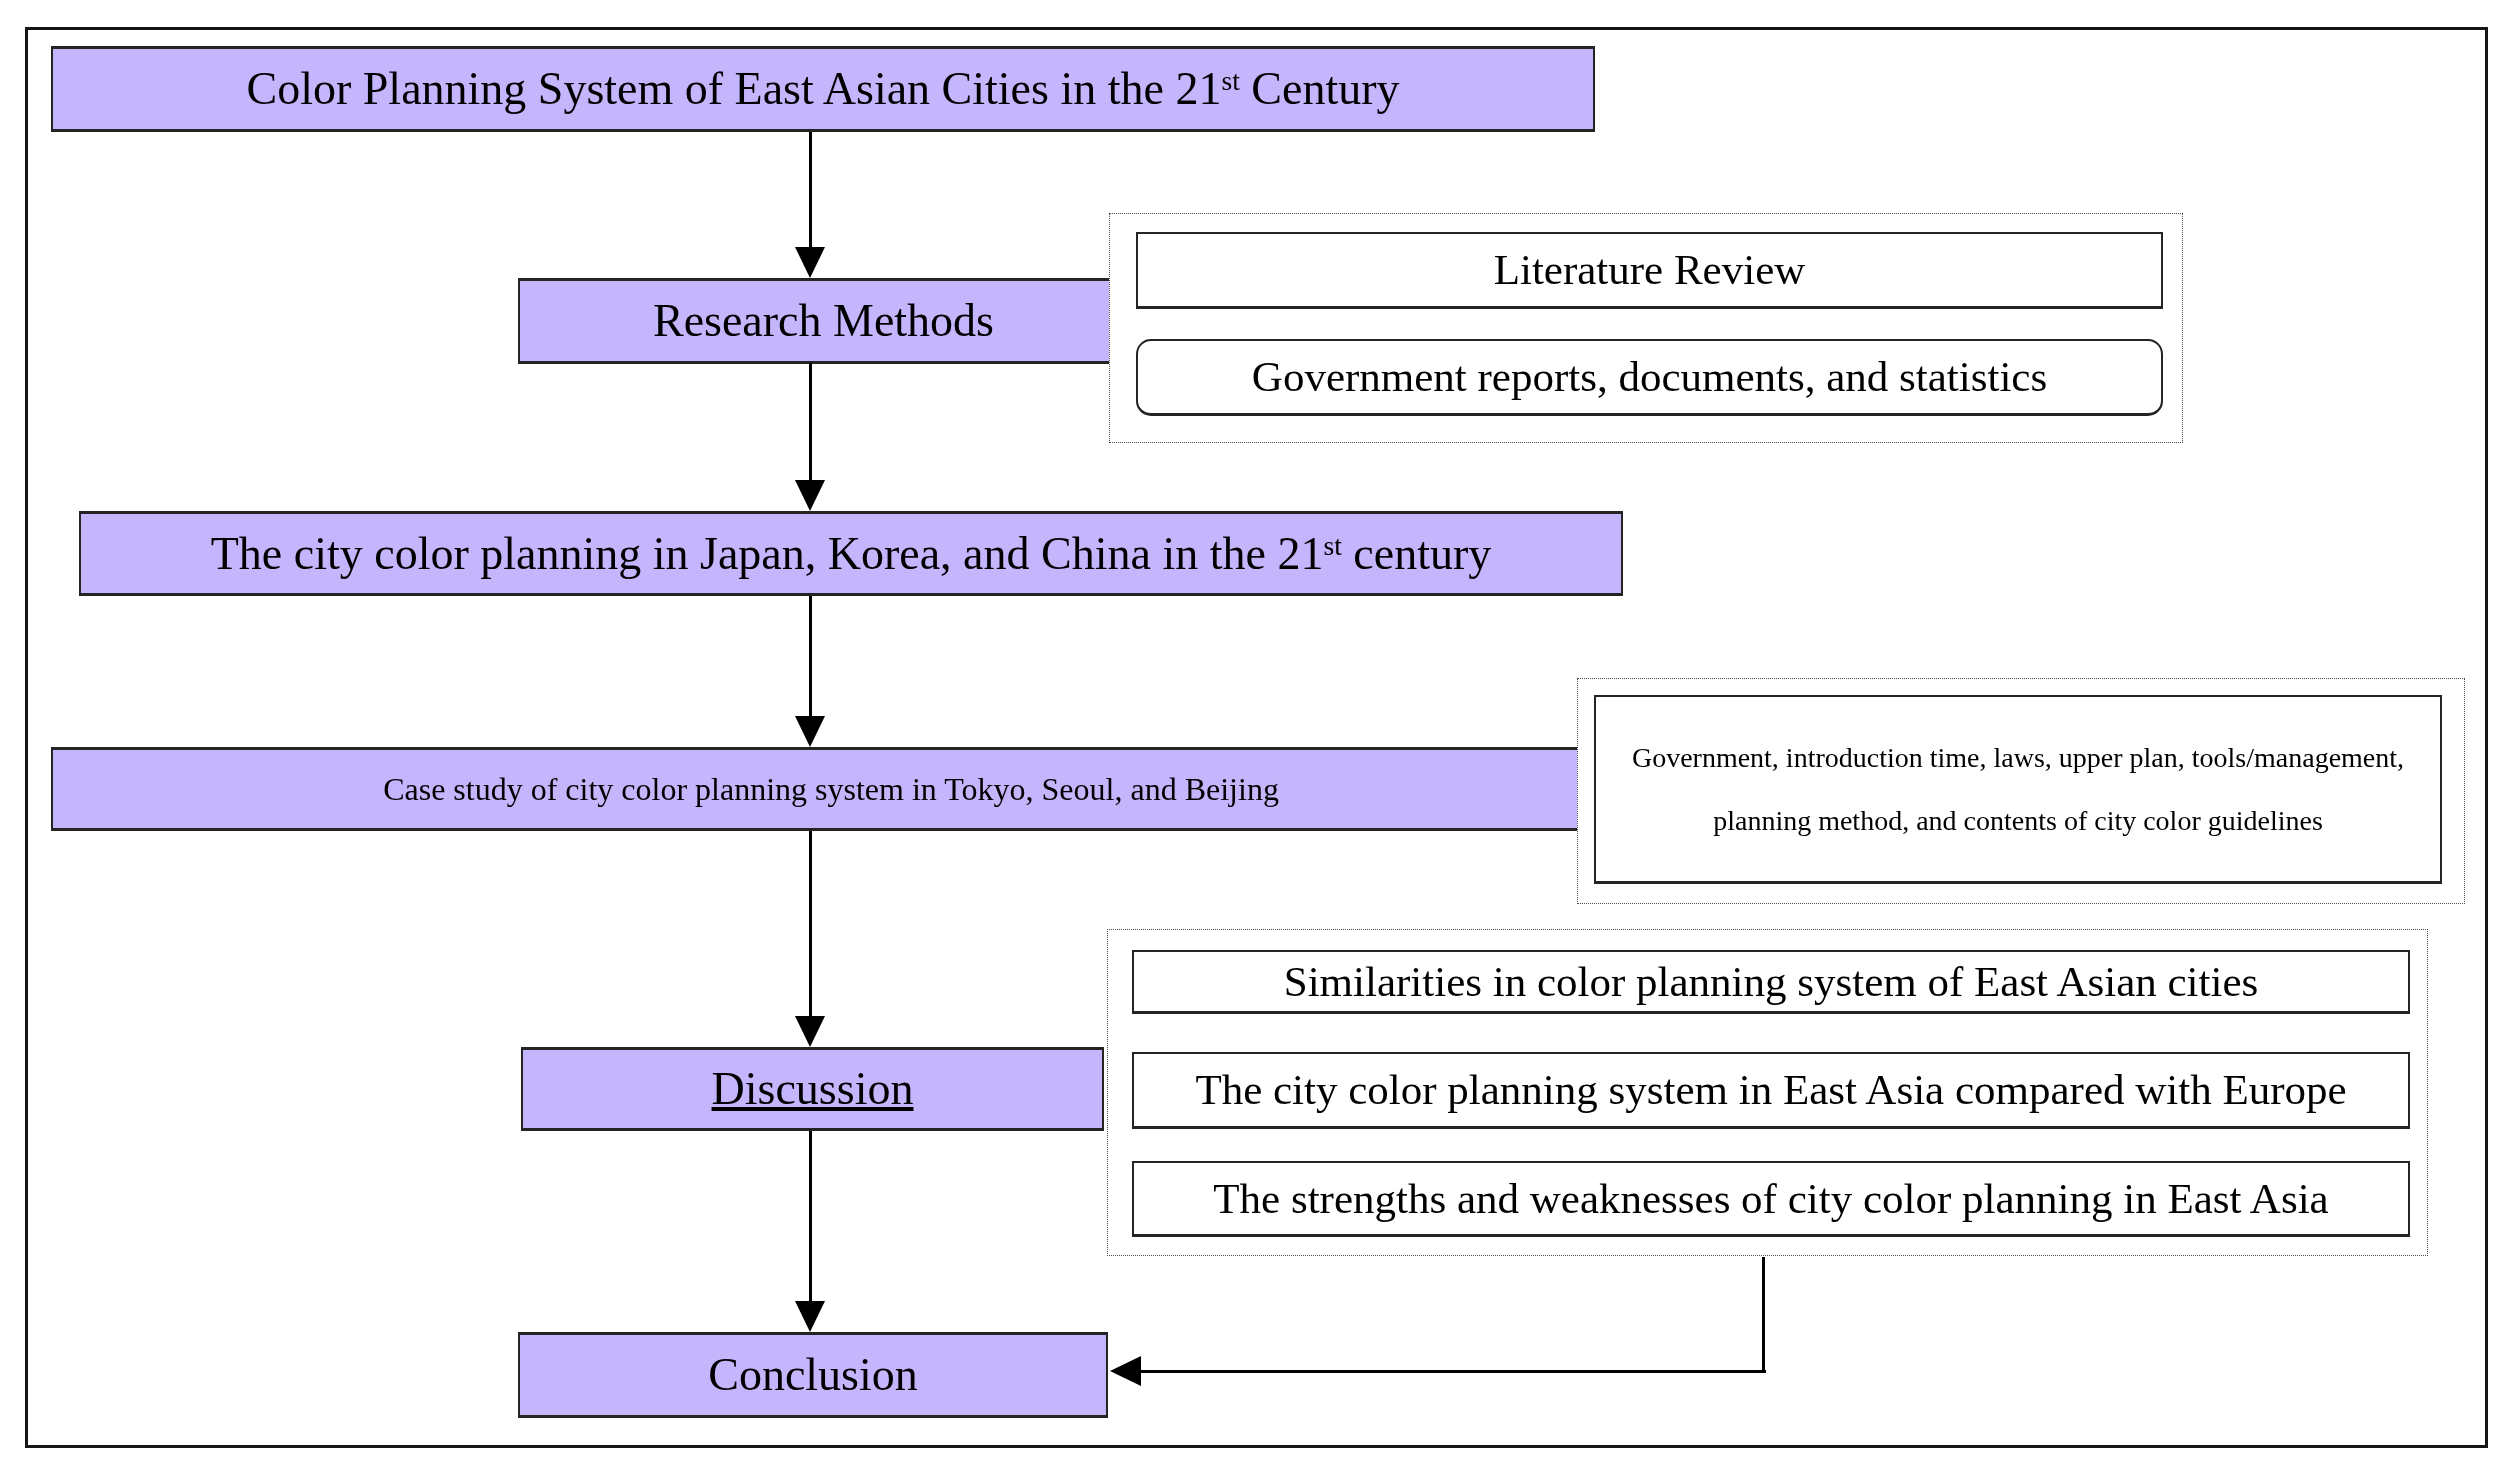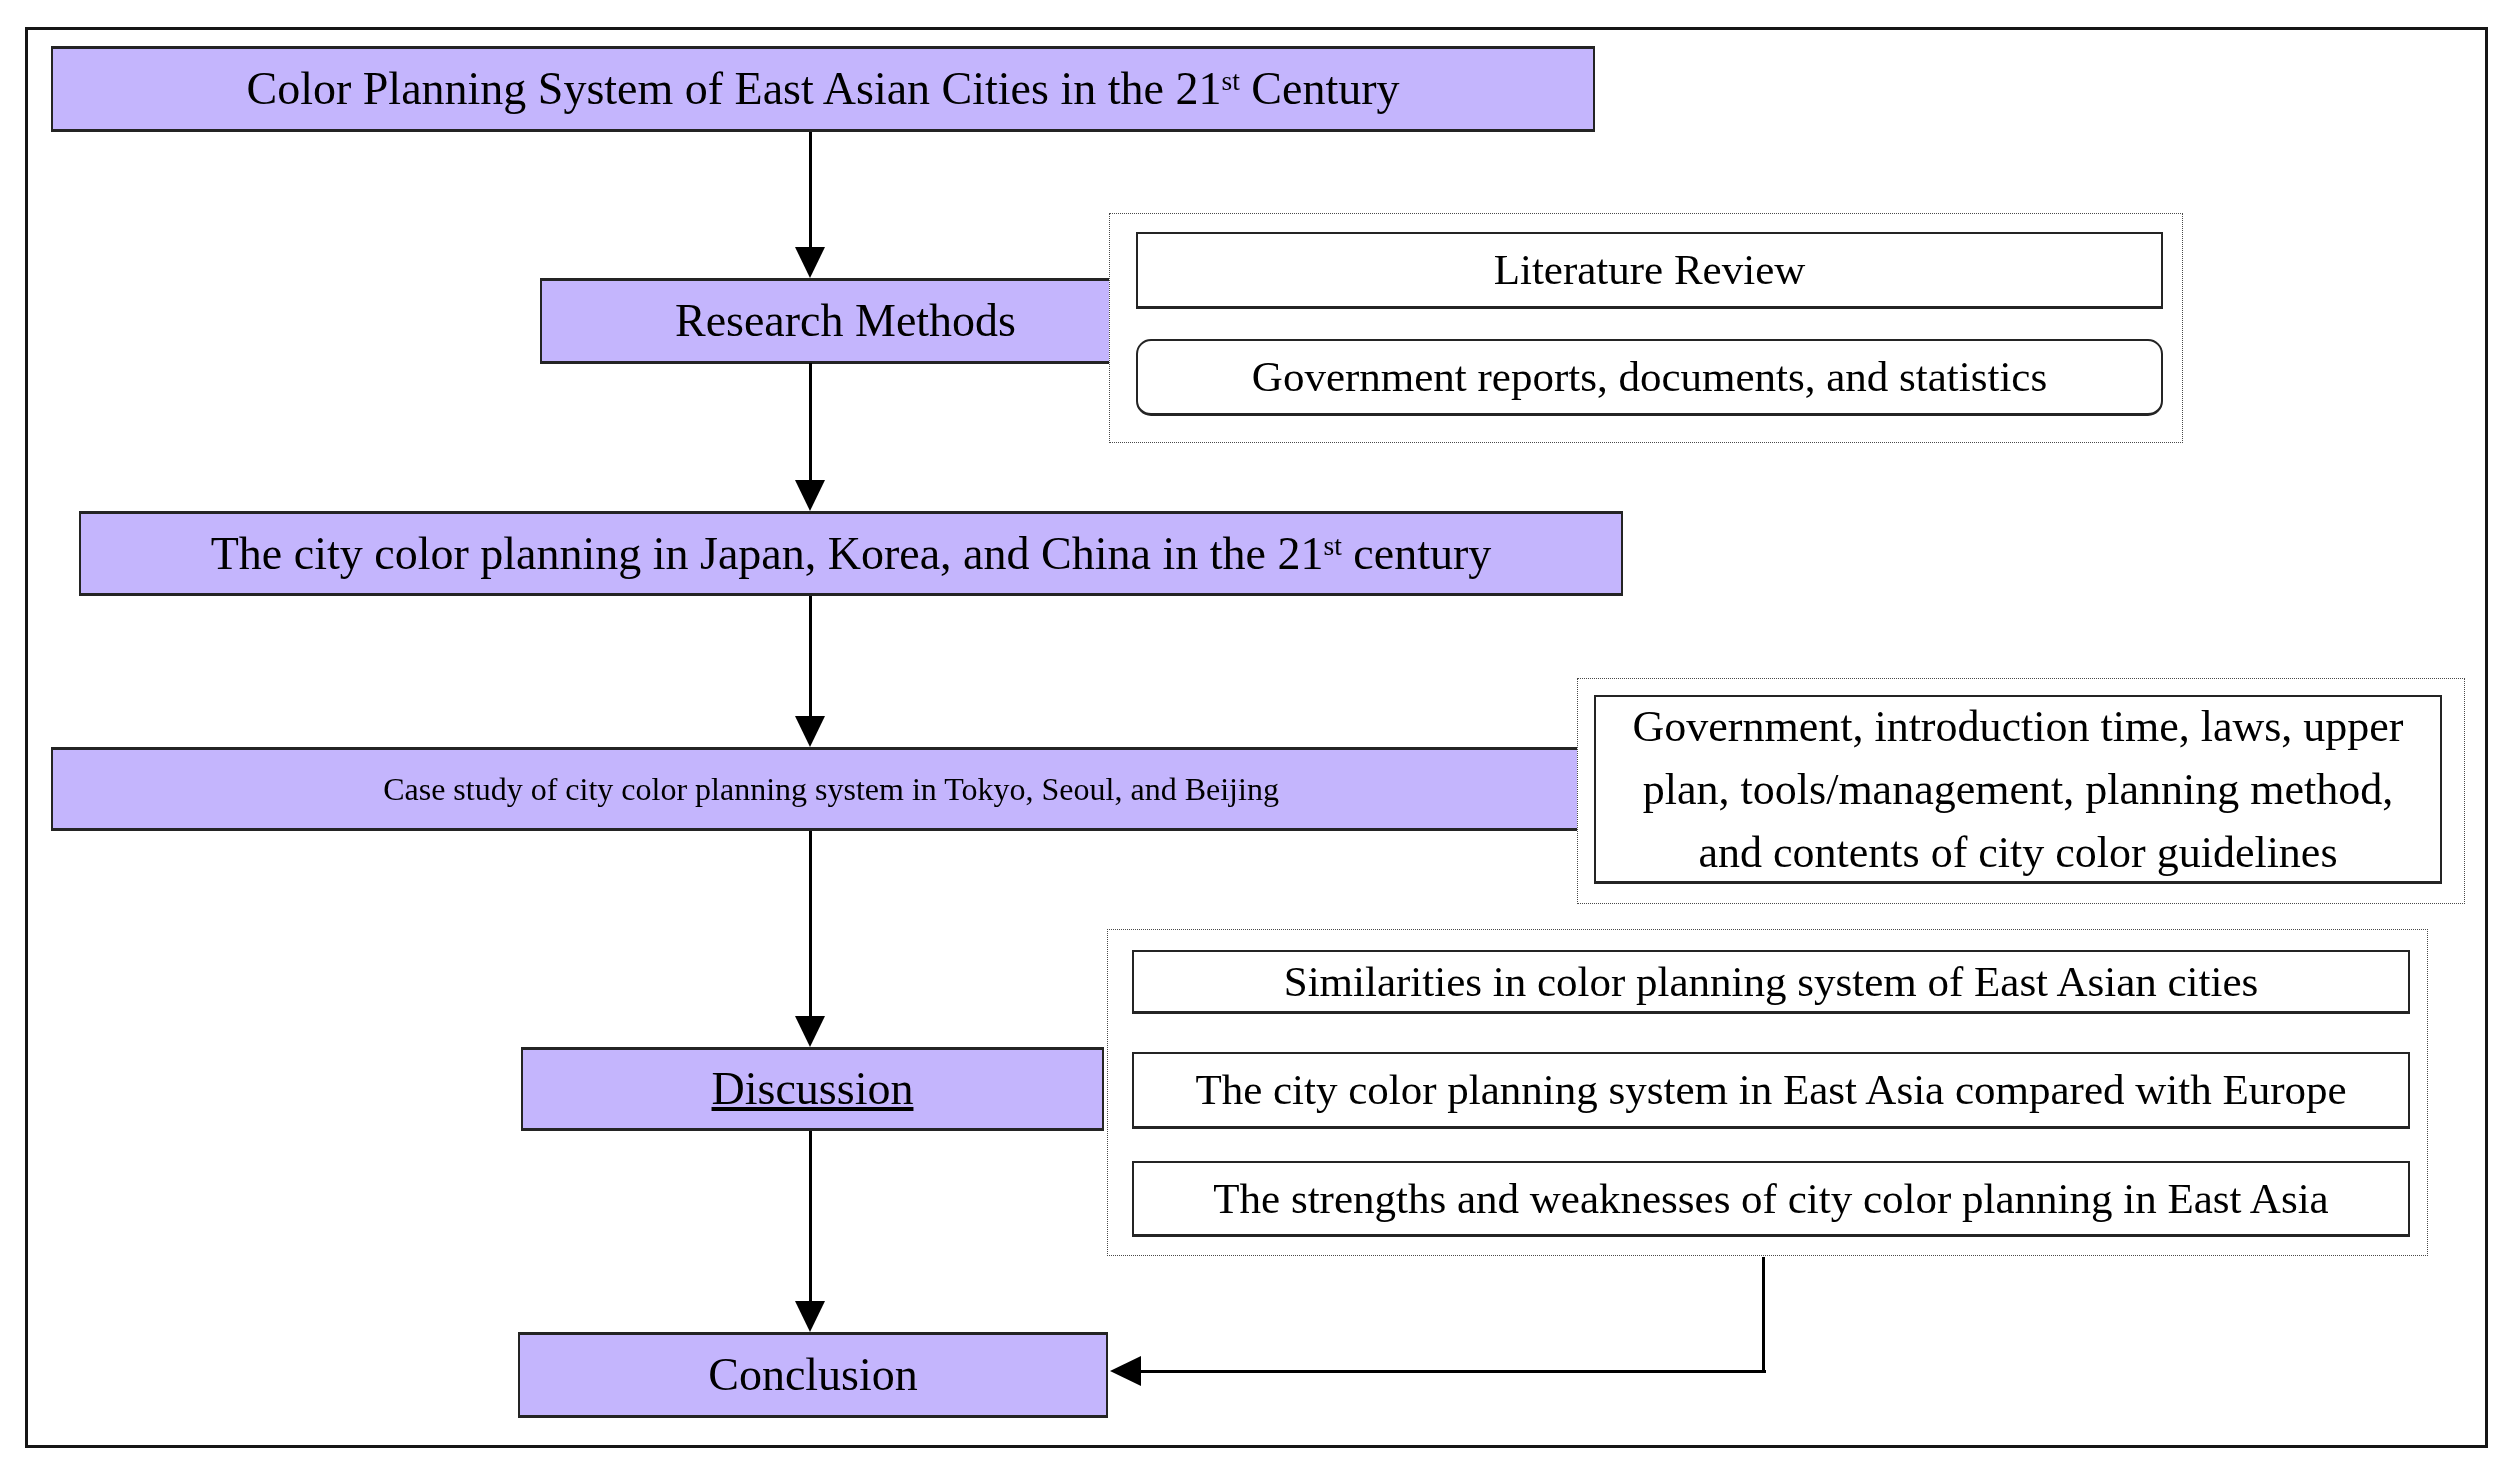--- a/index.html
+++ b/index.html
@@ -38,36 +38,36 @@
     position:absolute;width:0;height:0;
     border-left:15.3px solid transparent;border-right:15.3px solid transparent;
     border-top:31px solid #000;
   }
   .head-left{
     position:absolute;width:0;height:0;
     border-top:15.3px solid transparent;border-bottom:15.3px solid transparent;
     border-right:31px solid #000;
   }
   .sup{font-size:0.6em;position:relative;top:-0.5em;}
-  .case-inner{line-height:63px;font-size:44px;padding:0 18.4px;}
+  .case-inner{line-height:63px;font-size:28px;padding:0 18.4px;}
   .title-size{font-size:46px;}
 </style>
 </head>
 <body>
 
 <div class="frame"></div>
 
 <div class="box gray title-size" style="left:51px;top:46px;width:1544px;height:86px;">
   <span><span>Color Planning System of East Asian Cities in the 21</span><span class="sup">st</span><span> Century</span></span>
 </div>
 
 <div class="vline" style="left:809px;top:132px;height:117px;"></div>
 <div class="head-down" style="left:795px;top:247px;"></div>
 
-<div class="box gray" style="left:540px;top:278px;width:595px;height:86px;padding-left:16px;">
+<div class="box gray" style="left:518px;top:278px;width:595px;height:86px;padding-left:16px;">
   <span>Research Methods</span>
 </div>
 
 <div class="panel" style="left:1109px;top:213px;width:1074px;height:230px;"></div>
 <div class="box white" style="left:1136px;top:232px;width:1027px;height:77px;">
   <span>Literature Review</span>
 </div>
 <div class="box white" style="left:1136px;top:339px;width:1027px;height:77px;border-radius:15px;">
   <span>Government reports, documents, and statistics</span>
 </div>

